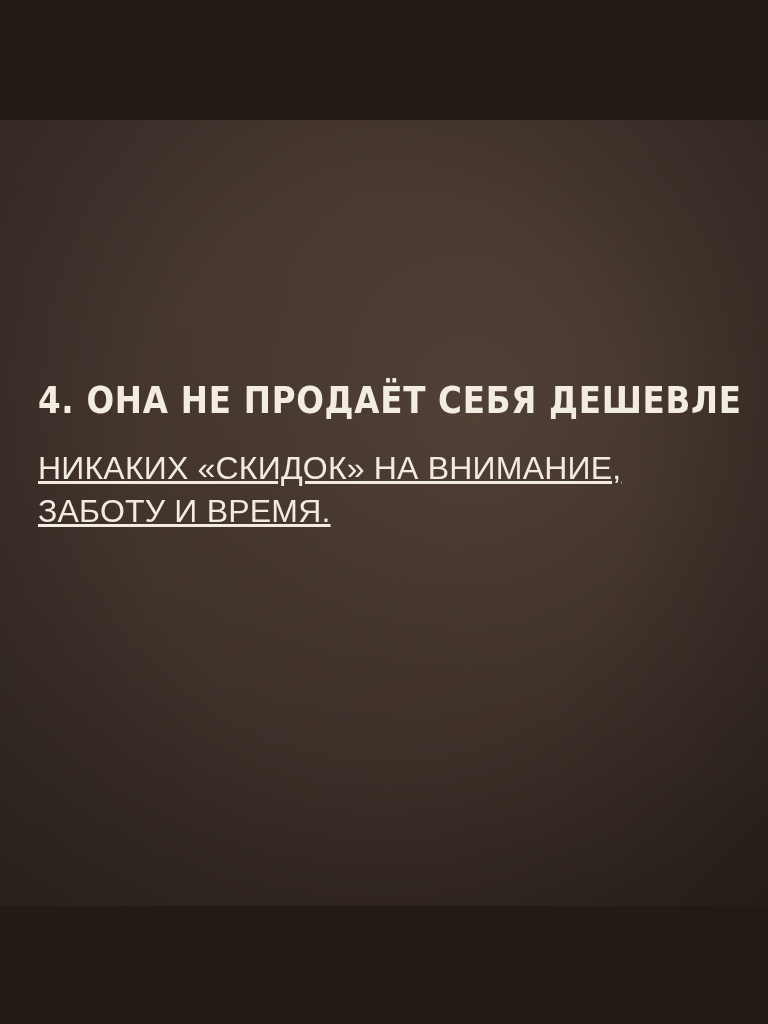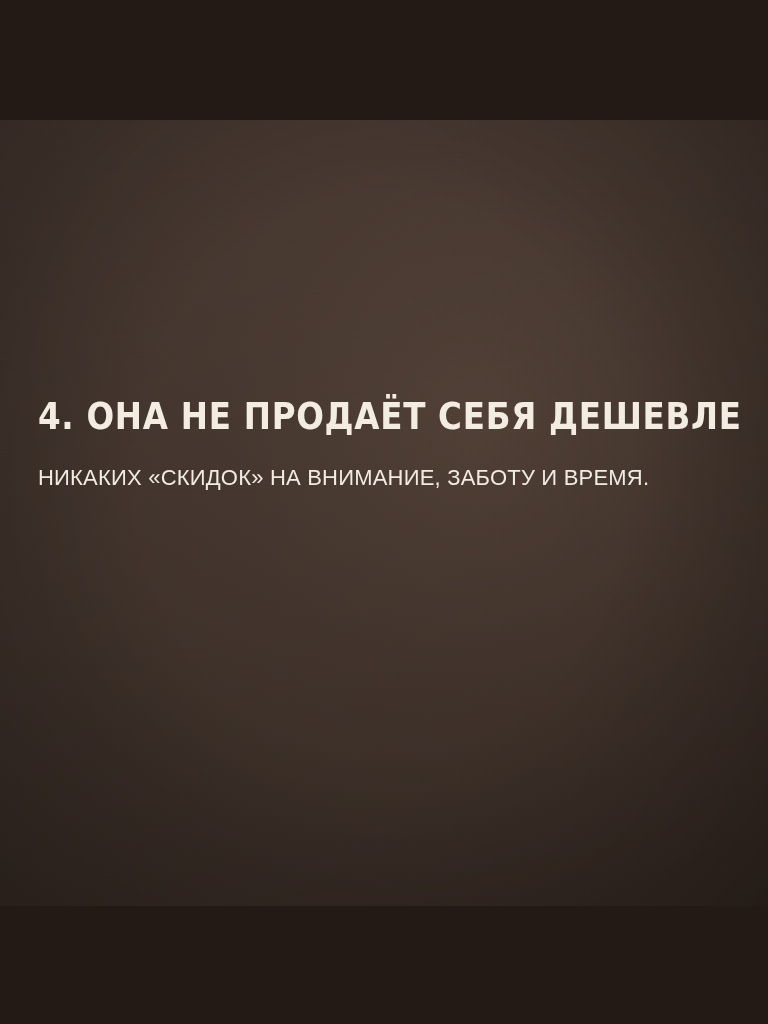--- a/index.html
+++ b/index.html
@@ -58,21 +58,21 @@
   .vignette {
     position: absolute;
     inset: 0;
     background: radial-gradient(ellipse at 50% 45%, rgba(0,0,0,0) 45%, rgba(0,0,0,0.30) 100%);
     pointer-events: none;
   }
 
   .content {
     position: absolute;
     left: 38px;
-    top: 278px;
+    top: 262px;
     width: 700px;
     z-index: 3;
   }
 
   .headline {
     color: #f3ece1;
     font-family: "DejaVu Sans", sans-serif;
     font-weight: 700;
     font-size: 37px;
     letter-spacing: 0.8px;
@@ -81,26 +81,27 @@
     transform: scaleX(0.88);
     transform-origin: left center;
     margin: 0 0 26px 0;
     white-space: nowrap;
   }
 
   .body-text {
     color: #f1ebe2;
     font-family: "Liberation Sans", sans-serif;
     font-weight: 400;
-    font-size: 22px;
+    font-size: 32px;
     line-height: 1.36;
     letter-spacing: 0.2px;
     text-transform: uppercase;
     margin: 0;
     max-width: 680px;
+    text-decoration: underline;
   }
   .body-text p {
     margin: 0;
   }
 </style>
 </head>
 <body>
 
 <div class="slide">
 

